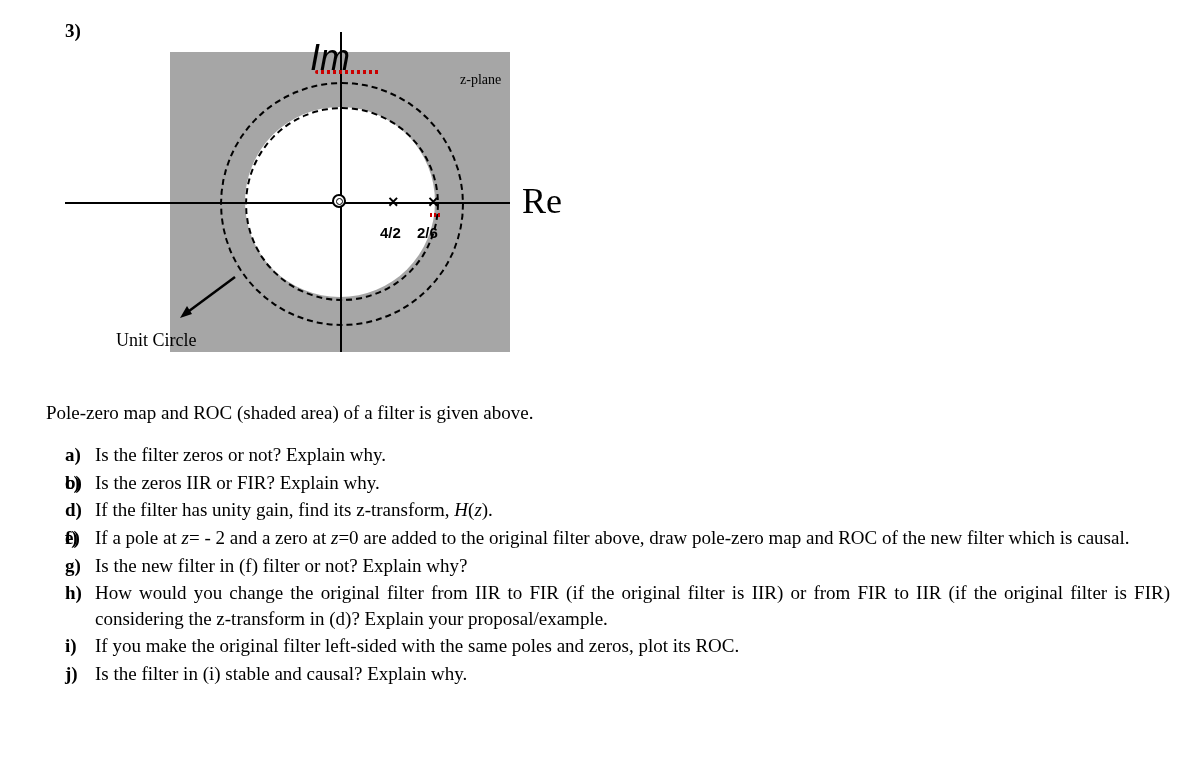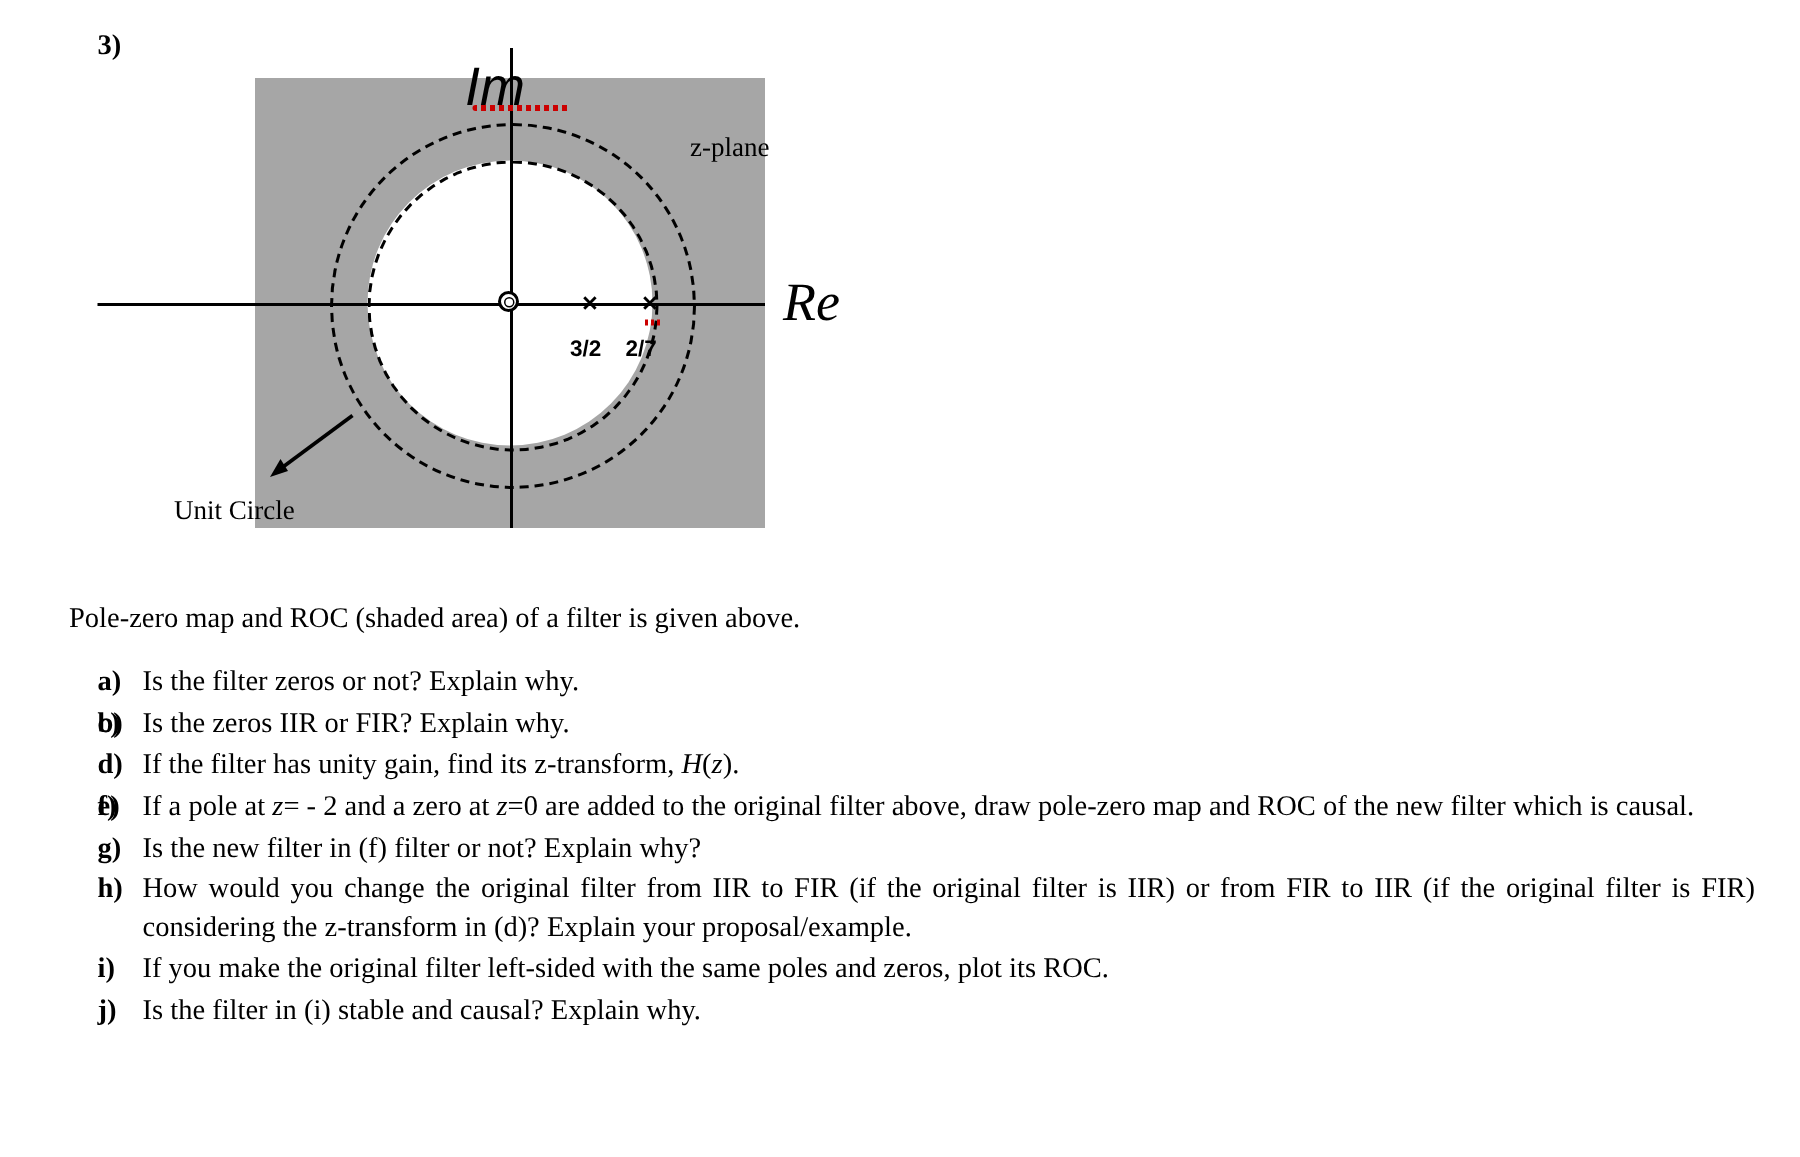--- a/index.html
+++ b/index.html
@@ -137,22 +137,21 @@
       font-size: 15px;
       font-weight: bold;
       font-family: Arial, sans-serif;
     }
     .pole-label-1 { left: 270px; }
     .pole-label-2 { left: 307px; }
     .zplane-label {
       position: absolute;
       left: 350px;
       top: 20px;
-      font-size: 18px;
-      margin-top: 16px;
+      font-size: 14px;
     }
     .im-label {
       position: absolute;
       left: 200px;
       top: -12px;
       font-family: Liberation Sans, sans-serif;
       font-size: 36px;
       font-style: italic;
       line-height: 1;
     }
@@ -164,21 +163,20 @@
       border-radius: 2px;
       margin-top: -6px;
       margin-left: 5px;
     }
     .re-label {
       position: absolute;
       left: 412px;
       top: 128px;
       font-family: "Segoe Script", "Brush Script MT", cursive;
       font-size: 36px;
-      font-style: italic;
     }
     .arrow {
       position: absolute;
       left: 60px;
       top: 220px;
       width: 70px;
       height: 50px;
     }
     .arrow svg { width: 100%; height: 100%; }
     .unit-circle-label {
@@ -225,22 +223,22 @@
     <div class="inner-circle"></div>
   </div>
   <div class="axis-h1"></div>
   <div class="axis-h2"></div>
   <div class="axis-v"></div>
 
   <div class="zero-mark"></div>
 
   <div class="pole-x pole1">×</div>
   <div class="pole-x pole2">×</div>
-  <div class="pole-label pole-label-1">3/2</div>
-  <div class="pole-label pole-label-2">2/7</div>
+  <div class="pole-label pole-label-1">4/2</div>
+  <div class="pole-label pole-label-2">2/6</div>
 
   <div class="zplane-label">z-plane</div>
 
   <div class="im-label">
     <span>Im</span>
     <span class="squiggle"></span>
   </div>
 
   <div class="re-label">Re</div>
 

